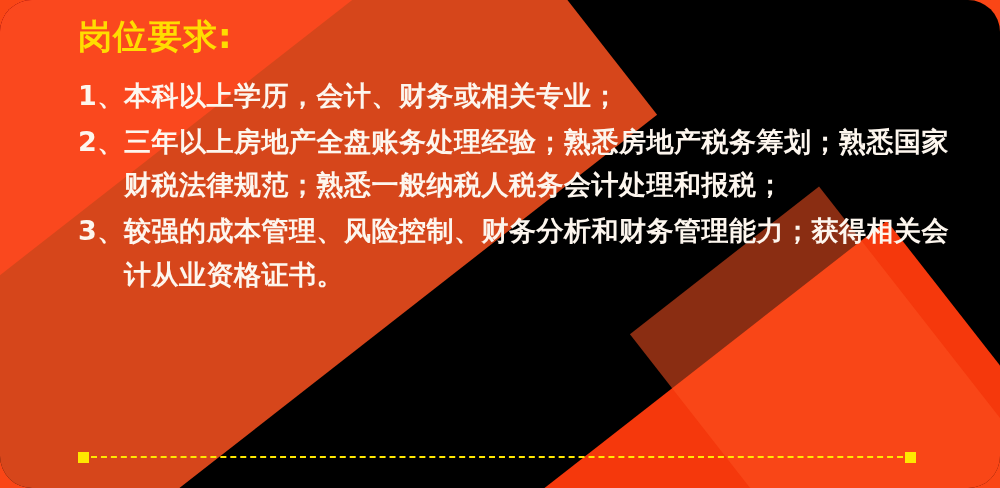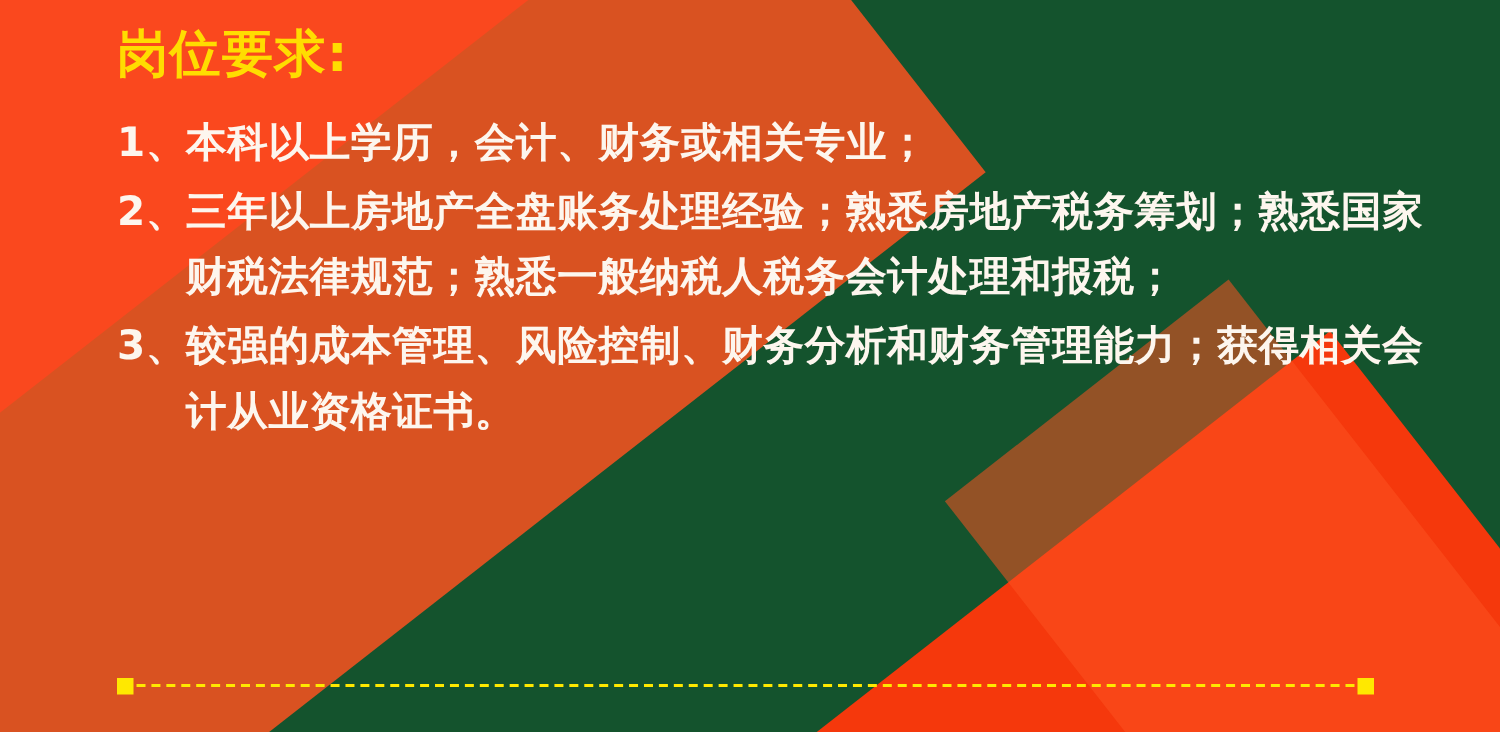--- a/index.html
+++ b/index.html
@@ -13,22 +13,23 @@
   body {
     font-family:"DejaVu Sans", sans-serif;
     background:#fa4616;
   }
 
   
   .banner {
     position:relative;
     width:1000px;
     height:488px;
-    background:#14532d;
+    background:#000000;
     overflow:hidden;
+    border-radius:32px;
   }
 
   
   .band {
     position:absolute;
     pointer-events:none;
   }
 
   
   .band-topleft {

